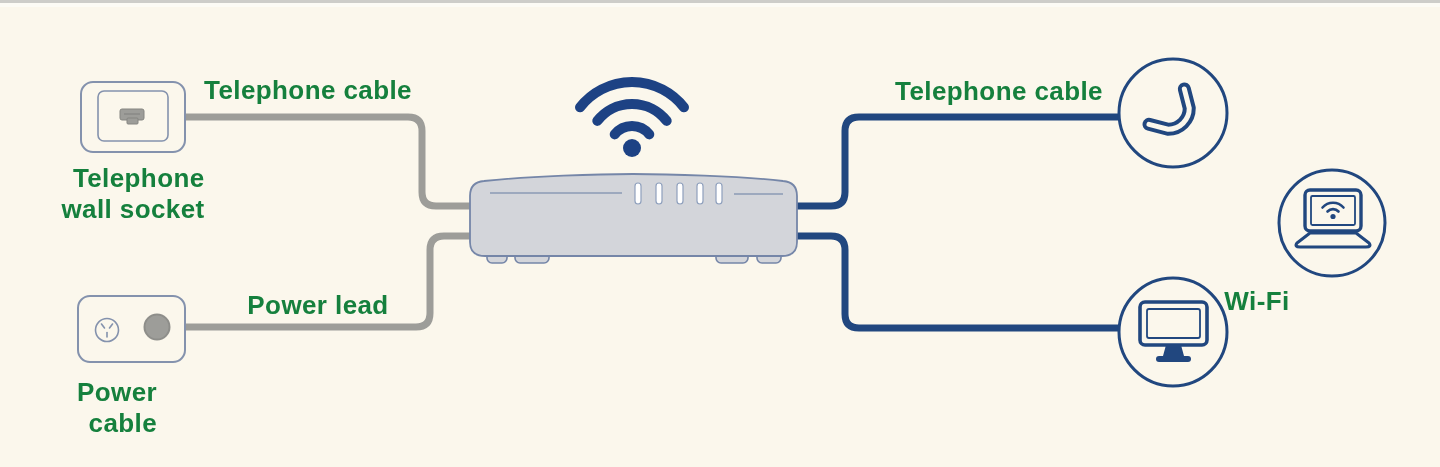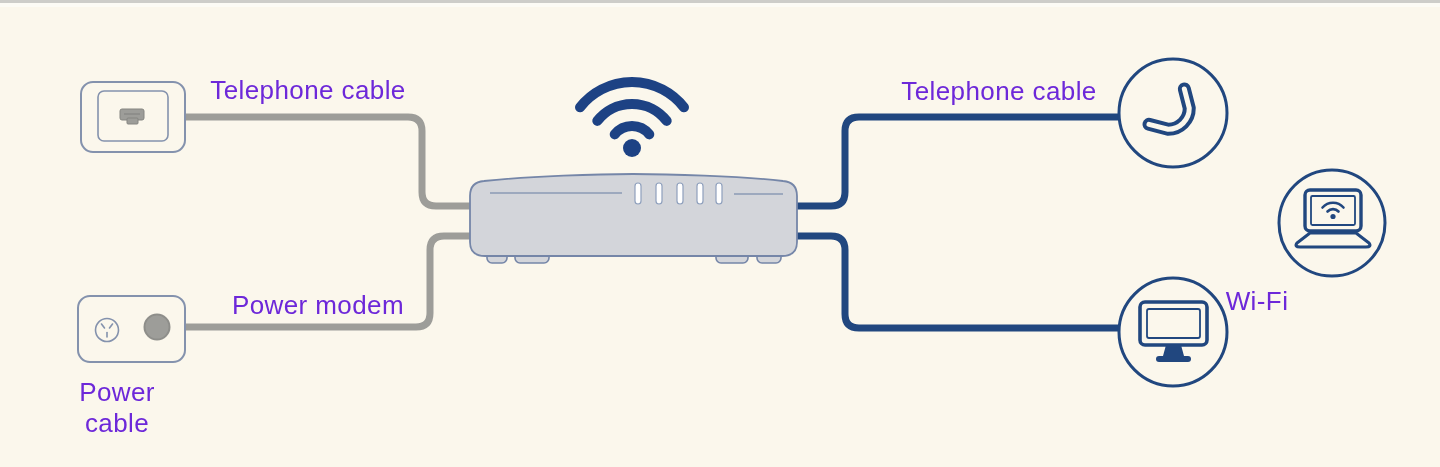--- a/index.html
+++ b/index.html
@@ -1,22 +1,22 @@
 <!DOCTYPE html>
 <html><head>
 <meta charset="utf-8">
 <style>
   html,body{margin:0;padding:0;background:#fbf7ec;}
   .canvas{position:relative;width:1440px;height:467px;background:#fbf7ec;overflow:hidden;
           font-family:"Liberation Sans",sans-serif;}
   .topbar{position:absolute;left:0;top:0;width:1440px;height:3px;background:#cdcdc9;}
   .topbar-light{position:absolute;left:0;top:3px;width:1440px;height:4px;background:#fcfbf5;}
   .art{position:absolute;left:0;top:0;}
-  .lbl{position:absolute;color:#6d28d9;font-size:26px;font-weight:400;letter-spacing:.4px;
-       white-space:nowrap;transform:translateX(-50%);text-align:center;line-height:31px;}
+  .lbl{position:absolute;color:#15803d;font-size:26px;font-weight:700;letter-spacing:.4px;
+       white-space:nowrap;transform:translateX(-50%);text-align:right;line-height:31px;}
 </style>
 </head>
 <body>
 
 <div class="canvas">
   <div class="topbar"></div>
   <div class="topbar-light"></div>
 
   <svg class="art" width="1440" height="467" viewBox="0 0 1440 467">
 
@@ -102,22 +102,26 @@
         <path d="M1327.5,211.5 A7.5,7.5 0 0 1 1338.5,211.5"></path>
         <path d="M1322.5,207.5 A14,14 0 0 1 1343.5,207.5"></path>
         <circle cx="1333" cy="216.5" r="2.6" fill="#21477f" stroke="none"></circle>
       </g>
       <path d="M1310,233 L1297,243 Q1294,247 1300,247 L1366,247 Q1372,247 1369,243 L1356,233 Z" fill="#fbf7ec" stroke="#21477f" stroke-width="3" stroke-linejoin="round"></path>
     </g>
   </svg>
 
   <div class="lbl" style="left:308px;top:75px;">Telephone cable</div>
 
+  <div class="lbl" style="left:133px;top:163px;">
+    <div>Telephone</div>
+    <div>wall socket</div>
+  </div>
 
-  <div class="lbl" style="left:318px;top:290px;">Power modem</div>
+  <div class="lbl" style="left:318px;top:290px;">Power lead</div>
 
   <div class="lbl" style="left:117px;top:377px;">
     <div>Power</div>
     <div>cable</div>
   </div>
 
 
   <div class="lbl" style="left:999px;top:76px;">Telephone cable</div>
 
 

